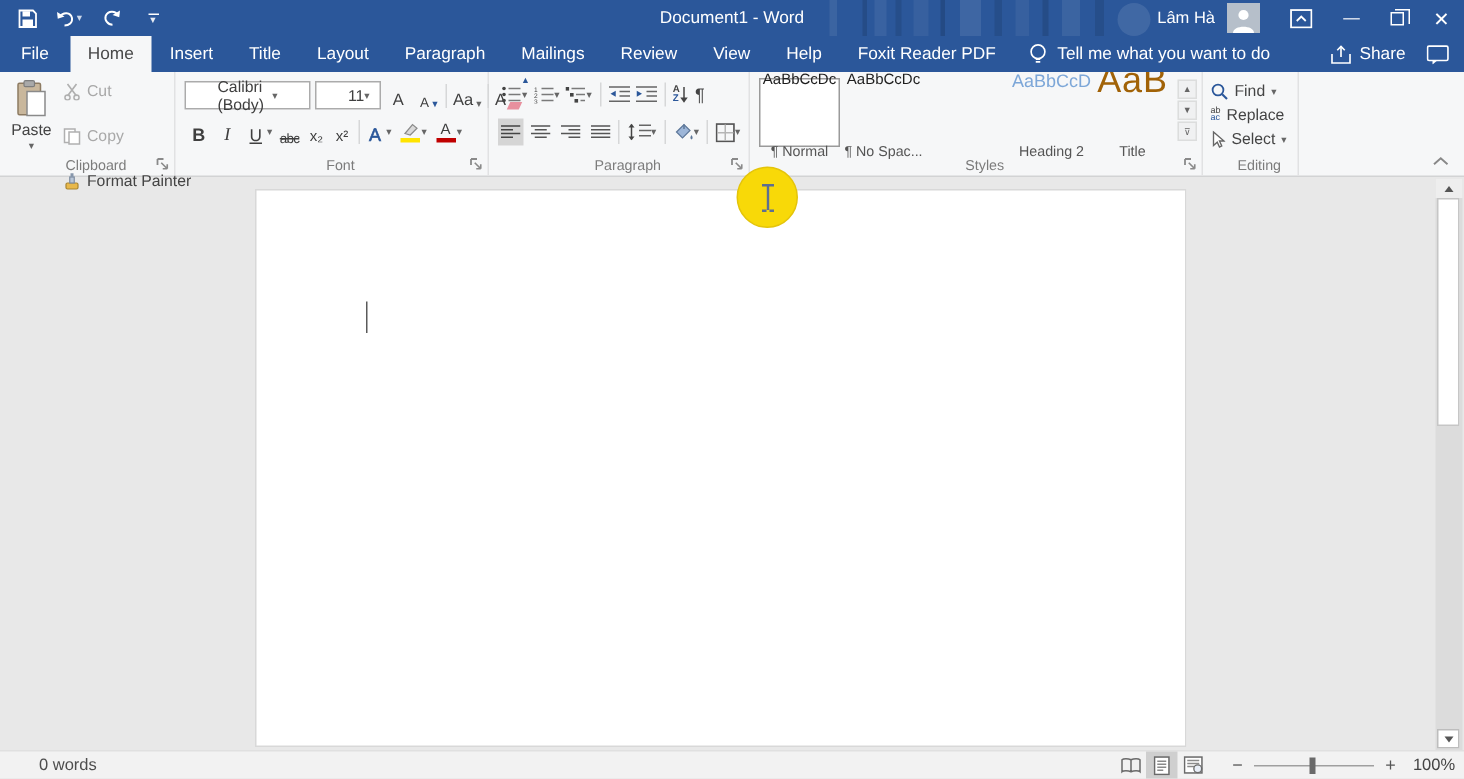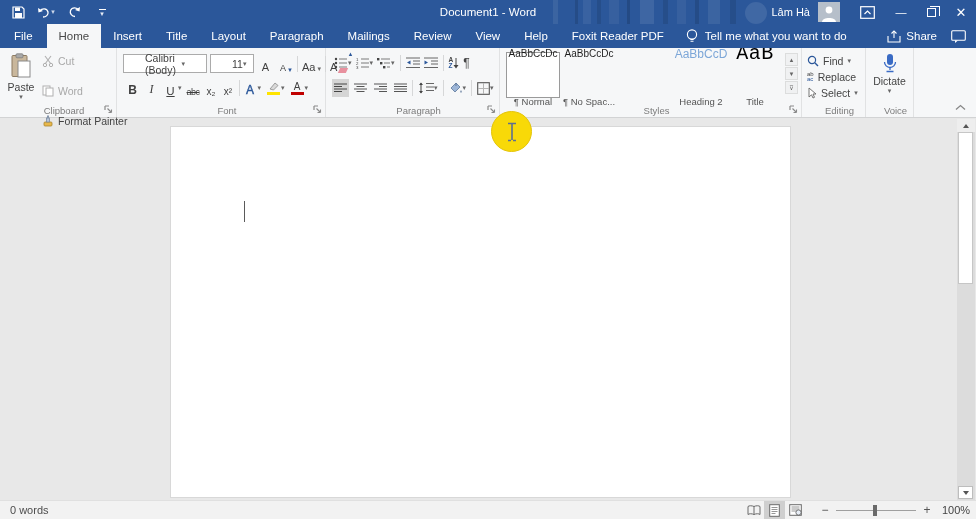--- a/index.html
+++ b/index.html
@@ -76,21 +76,21 @@
   .pbtn.sel { background:#d5d5d5; }
   .pilcrow { font-size:12px; color:#444; }
 
   .stylebox { position:absolute; top:4px; width:54px; height:46px; display:flex; flex-direction:column; align-items:center; justify-content:center; border:1px solid transparent;gap:31px; }
   .stylebox.sel { border:1px solid #9a9a9a; background:#fff; }
   .st-prev { line-height:20px; white-space:nowrap; }
   .st-name { font-size:9.5px; color:#555; margin-top:1px; white-space:nowrap; }
   .p-normal { font-size:10px; color:#1e1e1e; }
   .p-h1 { font-size:13px; color:#2e74b5; }
   .p-h2 { font-size:12px; color:#7da7d8; }
-  .p-title { font-size:20px; color:#000000; letter-spacing:0.5px;font-family:Liberation Mono, monospace; }
+  .p-title { font-size:24px; color:#a16207; letter-spacing:0.5px; }
   .st-scroll { position:absolute; right:3px; top:5px; width:13px; display:flex; flex-direction:column; gap:1px; }
   .st-scroll div { height:13px; background:#f0f1f2; border:1px solid #dcdddd; display:flex; align-items:center; justify-content:center; font-size:6px; color:#666; }
 
   .erow { display:flex; align-items:center; gap:4px; height:14px; font-size:10.5px; color:#444; white-space:nowrap; }
   .edit-rows { position:absolute; left:5px; top:6px; display:flex; flex-direction:column; gap:2px; }
   .voice-btn { position:absolute; left:0; right:0; top:5px; display:flex; flex-direction:column; align-items:center; font-size:10.5px; color:#444; }
   .collapse-ribbon { position:absolute; right:10px; bottom:6px; color:#888; }
 
   
   .docarea { position:absolute; left:0; top:119px; width:976px; height:381px; background:#e8e8e8; }
@@ -101,21 +101,21 @@
   
   .vscroll { position:absolute; right:1px; top:119px; width:18px; height:381px; background:#dcdcdc; }
   .vs-up { position:absolute; top:0; left:0; right:0; height:13px; background:#eeeeee; display:flex; align-items:center; justify-content:center; }
   .vs-thumb { position:absolute; top:13px; left:1px; width:15px; height:152px; background:#ffffff; border:1px solid #c6c6c6; }
   .vs-down { position:absolute; bottom:1px; left:1px; width:15px; height:13px; background:#fff; border:1px solid #bdbdbd; display:flex; align-items:center; justify-content:center; }
   .tri-up { width:0; height:0; border-left:3px solid transparent; border-right:3px solid transparent; border-bottom:4px solid #555; }
   .tri-dn { width:0; height:0; border-left:3px solid transparent; border-right:3px solid transparent; border-top:4px solid #555; }
 
   
   .statusbar { position:absolute; left:0; top:500px; width:976px; height:19px; background:#f2f2f2; border-top:1px solid #e0e0e0; display:flex; align-items:center; font-size:11px; color:#4d4d4d; z-index:30; }
-  .sb-left { padding-left:10px; }
+  .sb-left { padding-left:26px; }
   .sb-right { margin-left:auto; display:flex; align-items:center; height:100%; }
   .viewbtn { width:21px; height:19px; display:flex; align-items:center; justify-content:center; }
   .viewbtn.sel { background:#cfcfcf; }
   .zoom-minus,.zoom-plus { width:18px; text-align:center; color:#555; font-size:12px; }
   .zoom-track { position:relative; width:80px; height:1px; background:#9f9f9f; margin:0 2px; }
   .zoom-handle { position:absolute; left:37px; top:-5px; width:4px; height:11px; background:#6a6a6a; }
   .zoom-pct { width:40px; text-align:center; color:#444; }
 </style>
 </head>
 <body>
@@ -241,21 +241,21 @@
             <circle cx="3" cy="10" r="1.7" fill="none" stroke="#b0b0b0" stroke-width="1"></circle>
             <circle cx="9" cy="10" r="1.7" fill="none" stroke="#b0b0b0" stroke-width="1"></circle>
           </svg>
         <span>Cut</span>
       </div>
       <div class="crow disabled">
         <svg width="12" height="12" viewBox="0 0 12 12">
             <rect x="1" y="1" width="7" height="9" fill="#fff" stroke="#b0b0b0" stroke-width="1"></rect>
             <rect x="4" y="3" width="7" height="8" fill="#fff" stroke="#b0b0b0" stroke-width="1"></rect>
           </svg>
-        <span>Word</span>
+        <span>Copy</span>
       </div>
       <div class="crow">
         <svg width="12" height="12" viewBox="0 0 12 12">
             <rect x="2" y="7" width="8" height="4" rx="1" fill="#e8b84b" stroke="#a8842f" stroke-width="0.8"></rect>
             <rect x="4.5" y="3" width="3" height="4" fill="#b9c6d8" stroke="#7e8ca0" stroke-width="0.8"></rect>
             <rect x="5" y="0.5" width="2" height="2.5" fill="#8696ab"></rect>
           </svg>
         <span>Format Painter</span>
       </div>
     </div>
@@ -487,32 +487,20 @@
         <svg width="10" height="12" viewBox="0 0 10 12">
             <path d="M2 1 L2 10 L4.5 7.8 L6 11 L7.5 10.3 L6 7 L9 7 Z" fill="#fff" stroke="#666" stroke-width="0.9"></path>
           </svg>
         <span>Select</span>
           <span class="dd">▾</span>
       </div>
     </div>
     <div class="grp-label">Editing</div>
   </div>
 
-  <div class="grp g-voice">
-    <div class="voice-btn">
-      <svg width="16" height="22" viewBox="0 0 16 22">
-        <rect x="5" y="1" width="6" height="11" rx="3" fill="#3a6bc4"></rect>
-        <path d="M2.5 9 a5.5 5.5 0 0 0 11 0" fill="none" stroke="#3a6bc4" stroke-width="1.3"></path>
-        <path d="M8 14.5 V17 M4.5 18.5 h7" stroke="#3a6bc4" stroke-width="1.3"></path>
-      </svg>
-      <span>Dictate</span>
-      <span class="dd">▾</span>
-    </div>
-    <div class="grp-label">Voice</div>
-  </div>
 
   <svg class="collapse-ribbon" width="11" height="7" viewBox="0 0 11 7">
       <path d="M1 5.5 L5.5 1.5 L10 5.5" fill="none" stroke="#888" stroke-width="1.3"></path>
     </svg>
 </div>
 
 <div class="docarea">
   <div class="page">
     <div class="caret"></div>
   </div>

